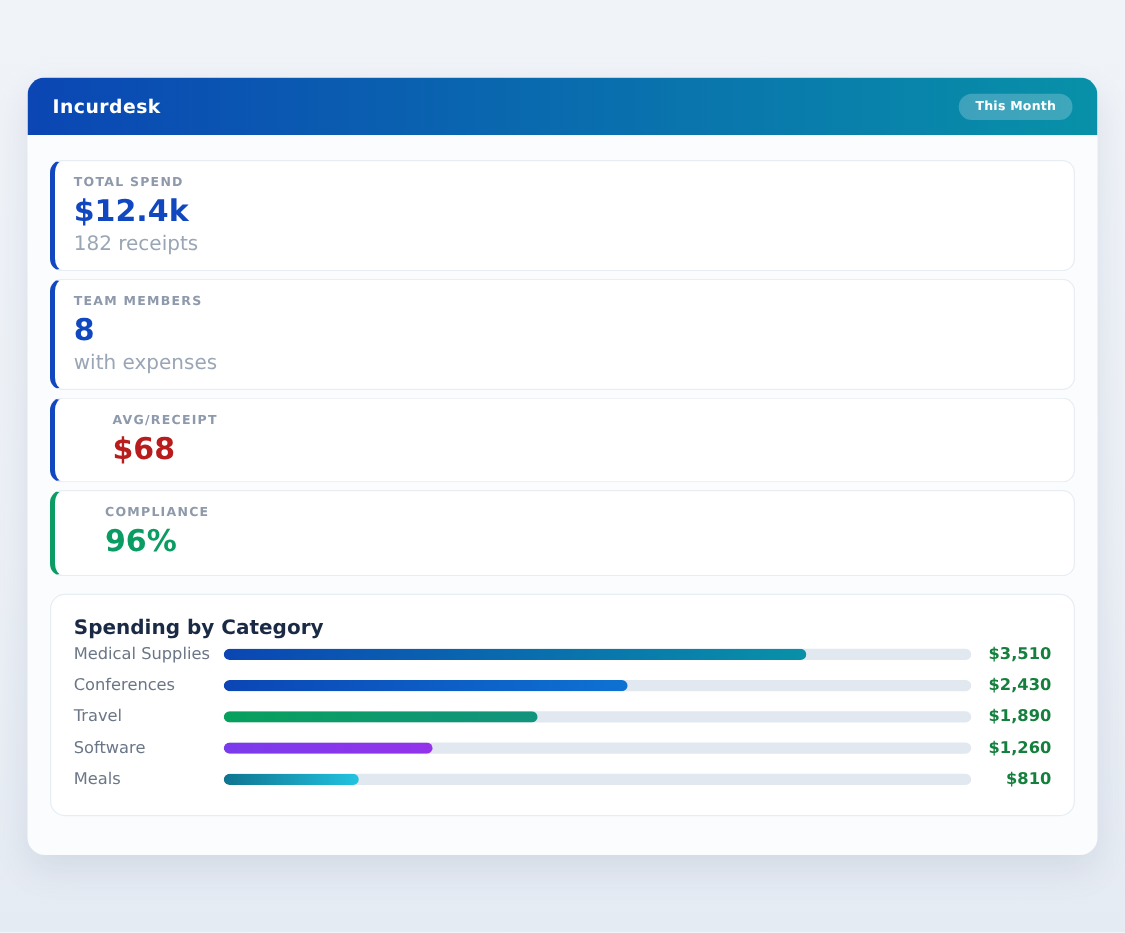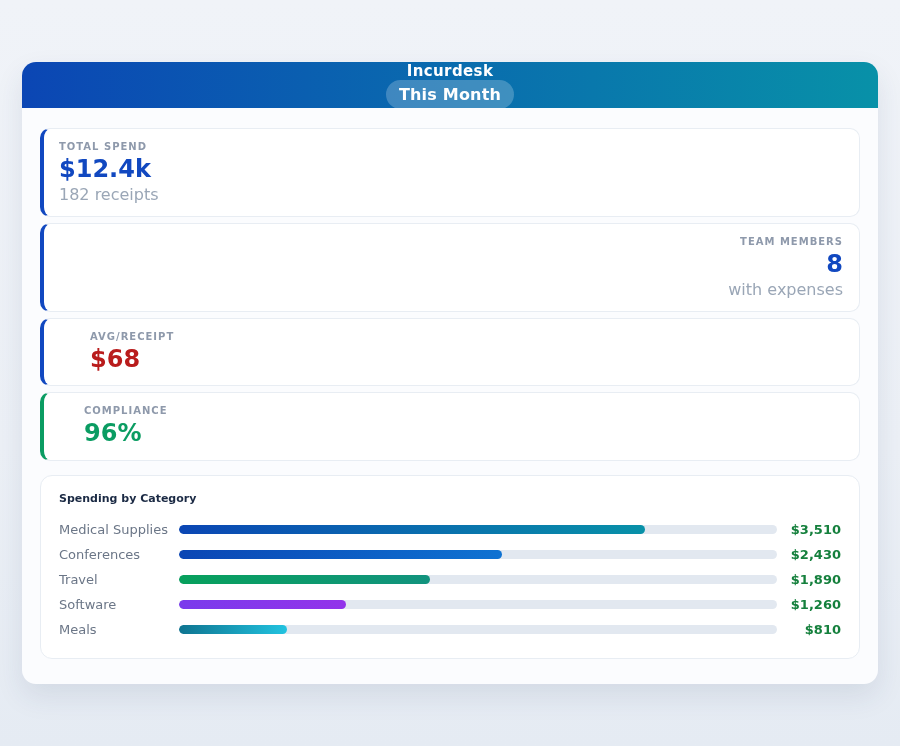--- a/index.html
+++ b/index.html
@@ -26,21 +26,21 @@
   }
   .app-title {
     color: #ffffff;
     font-size: 15px;
     font-weight: bold;
     letter-spacing: 0.4px;
   }
   .badge {
     background: rgba(255, 255, 255, 0.22);
     color: #ffffff;
-    font-size: 16px;
+    font-size: 10px;
     font-weight: bold;
     padding: 5px 13px;
     border-radius: 999px;
     border: none;
     cursor: pointer;
     font-family: inherit;
     letter-spacing: 0.2px;
   }
   .app-body {
     padding: 20px 18px 20px 18px;
@@ -74,24 +74,23 @@
   }
   .stat-sub:empty { display: none; }
   .panel {
     margin-top: 14px;
     background: #ffffff;
     border: 1px solid #e8edf3;
     border-radius: 12px;
     padding: 16px 18px;
   }
   .panel-title {
-    font-size: 11px;
+    font-size: 16px;
     font-weight: bold;
     color: #1b2a44;
-    margin-bottom: 12px;
   }
   .bar-row {
     display: grid;
     grid-template-columns: 120px 1fr 64px;
     align-items: center;
     height: 25px;
   }
   .bar-label {
     font-size: 13px;
     color: #6b7687;
@@ -112,34 +111,34 @@
     font-weight: bold;
     color: #15803d;
     text-align: right;
     white-space: nowrap;
   }
 </style>
 </head>
 <body>
 
 <div class="app-card">
-  <div class="app-header" style="background: linear-gradient(90deg, rgb(11, 70, 180) 0%, rgb(8, 145, 168) 100%); flex-direction: column;">
+  <div class="app-header" style="background: linear-gradient(90deg, rgb(11, 70, 180) 0%, rgb(8, 145, 168) 100%);">
     <div class="app-title">Incurdesk</div>
     <button class="badge">This Month</button>
   </div>
 
   <div class="app-body">
 
     <div class="stat-card" style="border-left-color: rgb(17, 72, 192);">
       <div class="stat-label">TOTAL SPEND</div>
       <div class="stat-value" style="color: rgb(17, 72, 192);">$12.4k</div>
       <div class="stat-sub">182 receipts</div>
     </div>
 
-    <div class="stat-card" style="border-left-color: rgb(17, 72, 192); text-align: right;">
+    <div class="stat-card" style="border-left-color: rgb(17, 72, 192);">
       <div class="stat-label">TEAM MEMBERS</div>
       <div class="stat-value" style="color: rgb(17, 72, 192);">8</div>
       <div class="stat-sub">with expenses</div>
     </div>
 
     <div class="stat-card" style="border-left-color: rgb(17, 72, 192); padding-left: 46px;">
       <div class="stat-label">AVG/RECEIPT</div>
       <div class="stat-value" style="color: #b91c1c;">$68</div>
 
     </div>

